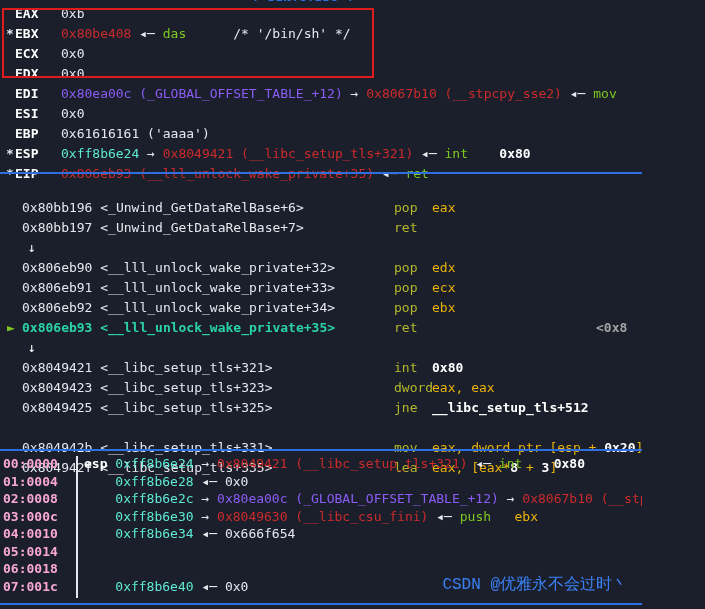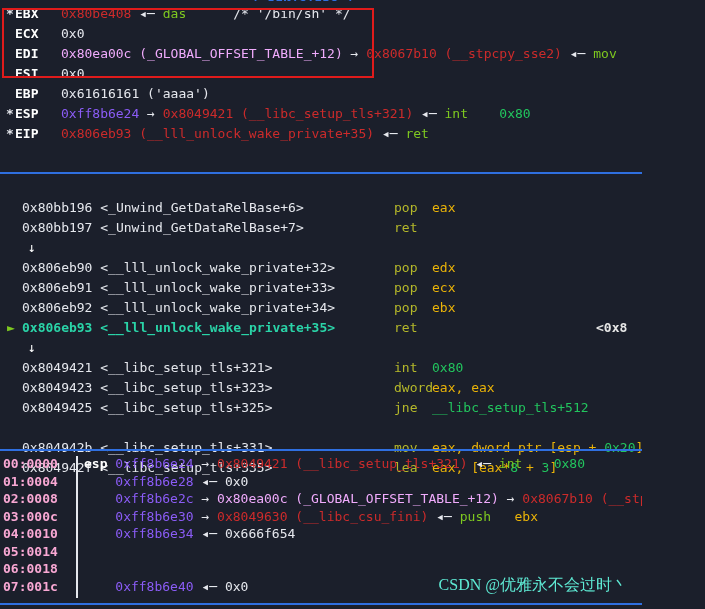--- a/index.html
+++ b/index.html
@@ -15,27 +15,27 @@
     font-family: "DejaVu Sans Mono", "Liberation Mono", monospace;
     font-size: 13px;
     line-height: 16.5px;
     overflow: hidden;
     color: #d8dbe2;
   }
 
   
   .c-white   { color: #e6e8ee; }
   .c-red     { color: #cc2b2b; }
-  .c-red-b   { color: #e5e5e5; font-weight: bold; text-align: center; }
-  .c-orange  { color: #8b5cf6; }
+  .c-red-b   { color: #a3a3a3; font-weight: bold; text-align: center; }
+  .c-orange  { color: #5eead4; }
   .c-yellow  { color: #b5b82a; }
   .c-green   { color: #7ec820; }
   .c-cyan    { color: #eab308; }
-  .c-purple  { color: #22c55e; }
-  .c-magenta { color: #f0abfc; }
+  .c-purple  { color: #ffffff; font-weight: bold; }
+  .c-magenta { color: #8b5cf6; }
   .c-teal    { color: #2ad4a8; font-weight: bold; }
   .c-arrow   { color: #e6e8ee; }
 
   
   #registers { position: absolute; left: 0; top: 6px; width: 705px; }
   .reg-row { position: relative; height: 20px; white-space: pre; padding-left: 6px; }
   .reg-star { display: inline-block; width: 9px; color: #e6e8ee; font-weight: bold; }
   .reg-name { display: inline-block; width: 46px; color: #ffffff; font-weight: bold; }
 
   
@@ -86,22 +86,22 @@
     width: 2px;
     height: 142px;
     background: #e6e8ee;
   }
 
   
   #watermark {
     position: absolute;
     right: 14px;
     bottom: 16px;
-    color: #5eead4;
-    font-family: Liberation Serif, serif;
+    color: #3b82f6;
+    font-family: Liberation Mono, monospace;
     font-size: 16px;
     white-space: nowrap;
   }
 
   
   #top-header {
     position: absolute;
     left: 252px;
     top: -7px;
     color: #2f6fe0;
@@ -112,22 +112,24 @@
   }
 </style>
 </head>
 <body>
 
 <div id="screen">
 
   <div id="top-header">[ REGISTERS ]</div>
 
   <div id="registers">
+      <div class="reg-row"><span class="reg-star"> </span><span class="reg-name">EAX</span><span class="c-white">0xb</span></div>
       <div class="reg-row"><span class="reg-star">*</span><span class="reg-name">EBX</span><span class="c-red">0x80be408</span><span class="c-white"> </span><span class="c-arrow">◂─</span><span class="c-white"> </span><span class="c-green">das</span><span class="c-white">      </span><span class="c-white">/* '/bin/sh' */</span></div>
       <div class="reg-row"><span class="reg-star"> </span><span class="reg-name">ECX</span><span class="c-white">0x0</span></div>
+      <div class="reg-row"><span class="reg-star"> </span><span class="reg-name">EDX</span><span class="c-white">0x0</span></div>
       <div class="reg-row"><span class="reg-star"> </span><span class="reg-name">EDI</span><span class="c-magenta">0x80ea00c</span><span class="c-white"> </span><span class="c-magenta">(_GLOBAL_OFFSET_TABLE_+12)</span><span class="c-white"> </span><span class="c-arrow">→</span><span class="c-white"> </span><span class="c-red">0x8067b10</span><span class="c-white"> </span><span class="c-red">(__stpcpy_sse2)</span><span class="c-white"> </span><span class="c-arrow">◂─</span><span class="c-white"> </span><span class="c-green">mov</span><span class="c-white">    </span><span class="c-cyan">edx, d</span></div>
       <div class="reg-row"><span class="reg-star"> </span><span class="reg-name">ESI</span><span class="c-white">0x0</span></div>
       <div class="reg-row"><span class="reg-star"> </span><span class="reg-name">EBP</span><span class="c-white">0x61616161 ('aaaa')</span></div>
       <div class="reg-row"><span class="reg-star">*</span><span class="reg-name">ESP</span><span class="c-orange">0xff8b6e24</span><span class="c-white"> </span><span class="c-arrow">→</span><span class="c-white"> </span><span class="c-red">0x8049421</span><span class="c-white"> </span><span class="c-red">(__libc_setup_tls+321)</span><span class="c-white"> </span><span class="c-arrow">◂─</span><span class="c-white"> </span><span class="c-green">int</span><span class="c-white">    </span><span class="c-purple">0x80</span></div>
       <div class="reg-row"><span class="reg-star">*</span><span class="reg-name">EIP</span><span class="c-red">0x806eb93</span><span class="c-white"> </span><span class="c-red">(__lll_unlock_wake_private+35)</span><span class="c-white"> </span><span class="c-arrow">◂─</span><span class="c-white"> </span><span class="c-green">ret</span></div>
     </div>
   <div id="reg-highlight-box"></div>
 
   <div class="hsep" style="top:172px;"></div>
 

